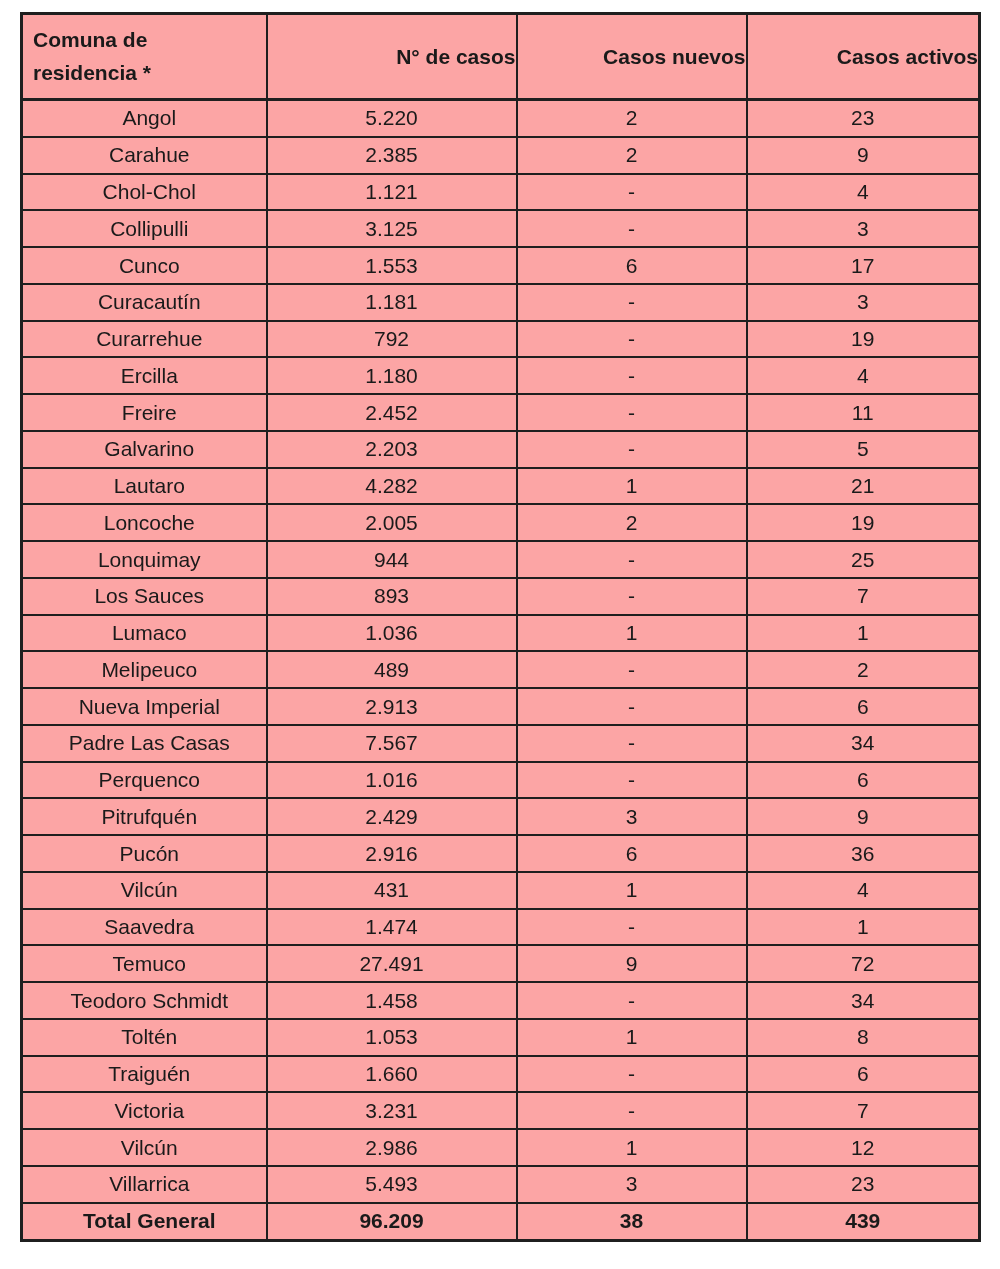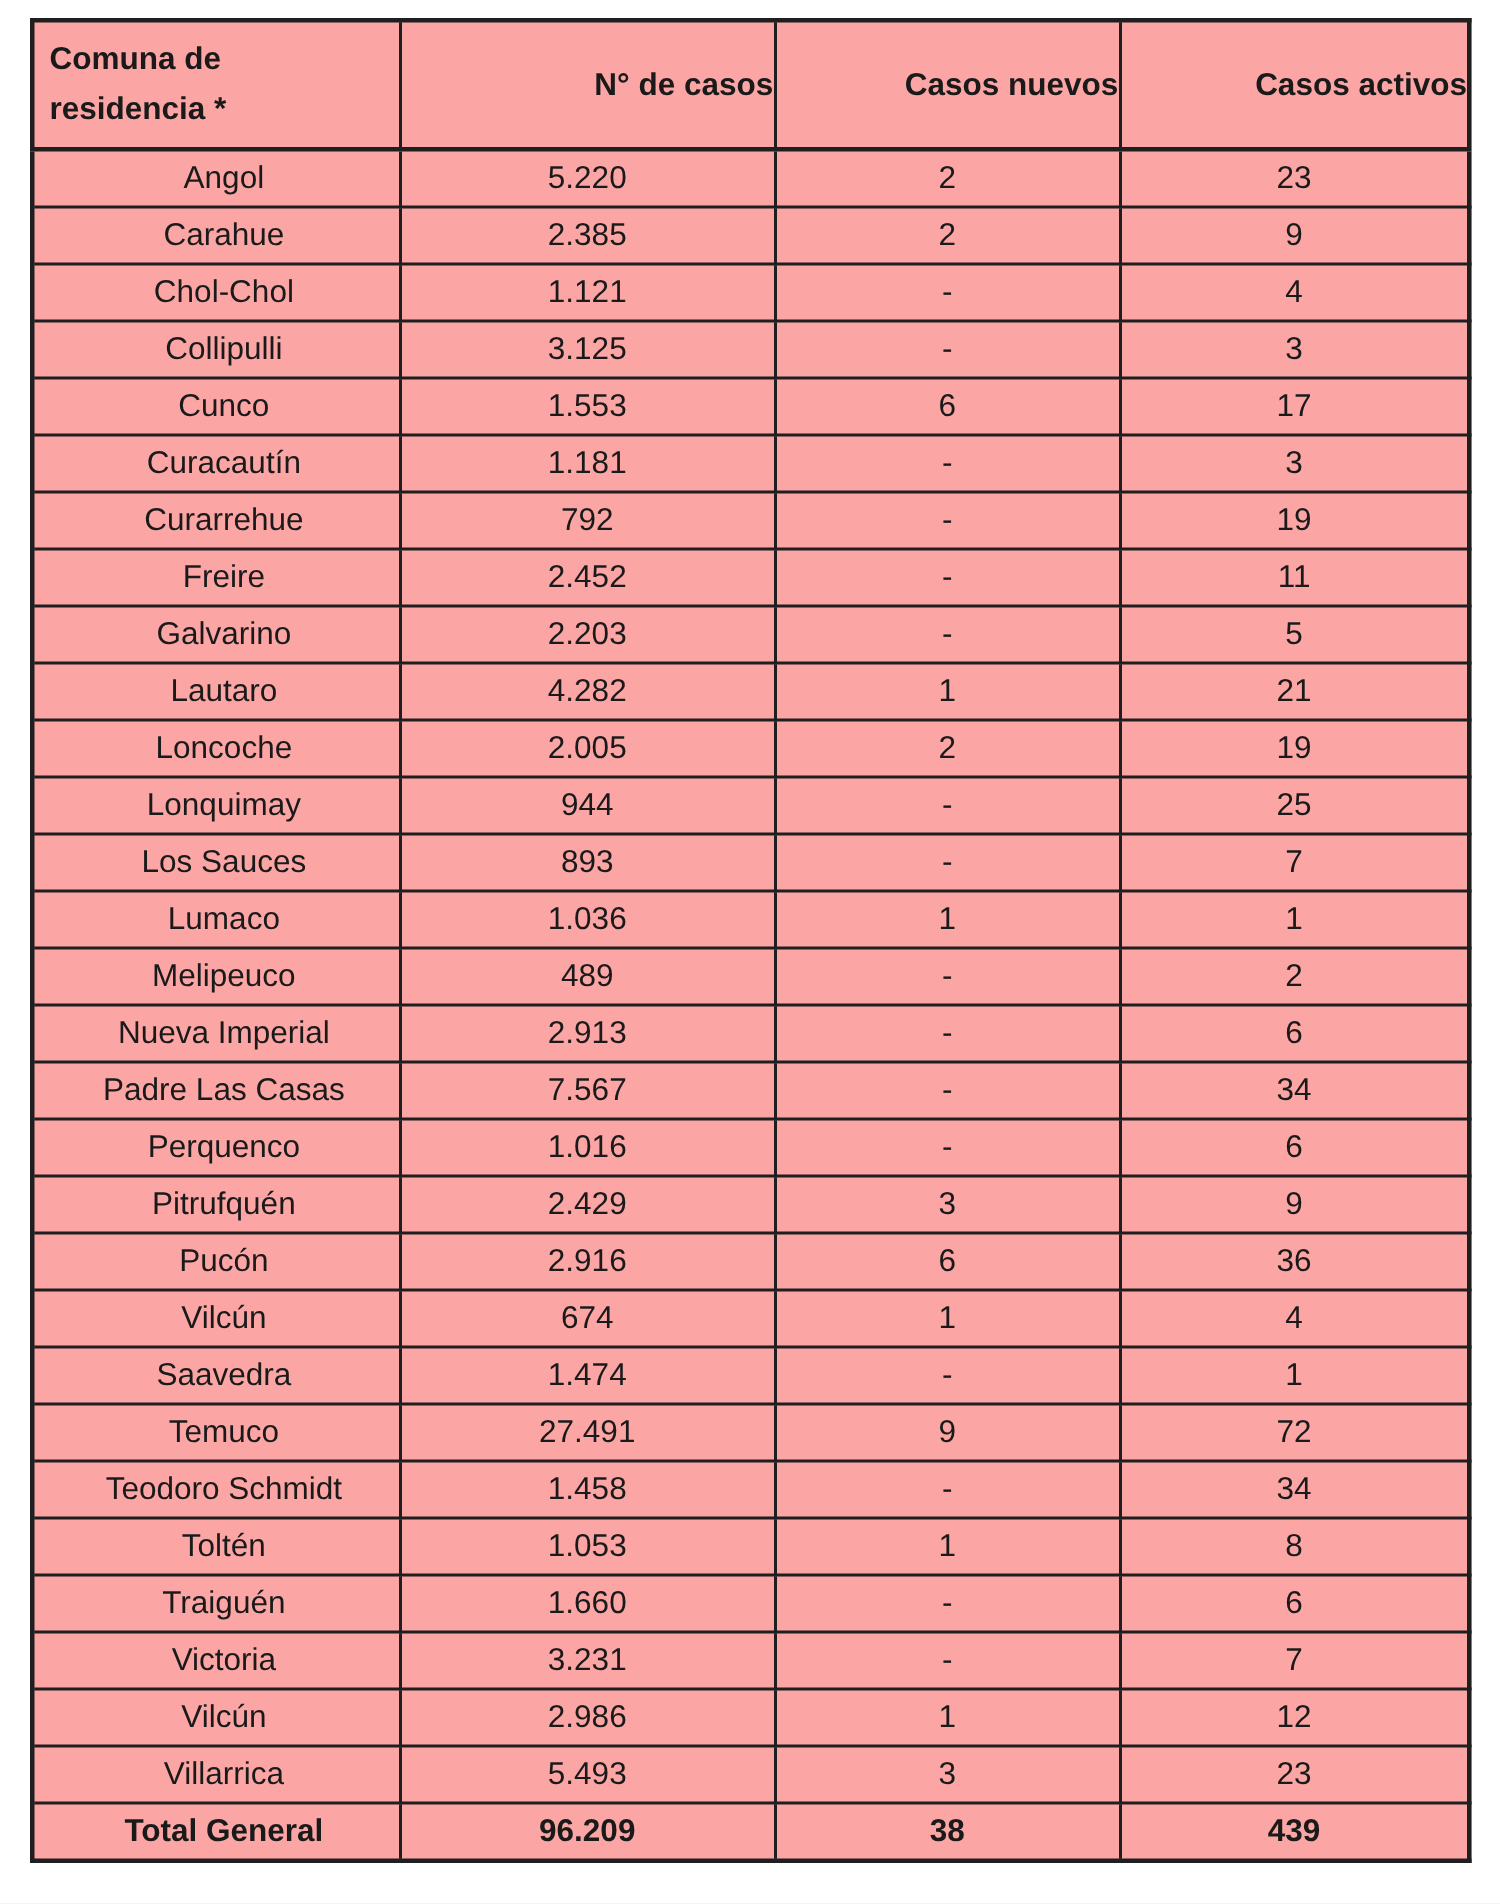--- a/index.html
+++ b/index.html
@@ -123,20 +123,26 @@
           <td>-</td>
           <td>3</td>
         </tr>
         <tr>
           <td class="cell-comuna">Curarrehue</td>
           <td>792</td>
           <td>-</td>
           <td>19</td>
         </tr>
         <tr>
+          <td class="cell-comuna">Ercilla</td>
+          <td>1.180</td>
+          <td>-</td>
+          <td>4</td>
+        </tr>
+        <tr>
           <td class="cell-comuna">Freire</td>
           <td>2.452</td>
           <td>-</td>
           <td>11</td>
         </tr>
         <tr>
           <td class="cell-comuna">Galvarino</td>
           <td>2.203</td>
           <td>-</td>
           <td>5</td>
@@ -202,21 +208,21 @@
           <td>9</td>
         </tr>
         <tr>
           <td class="cell-comuna">Pucón</td>
           <td>2.916</td>
           <td>6</td>
           <td>36</td>
         </tr>
         <tr>
           <td class="cell-comuna">Vilcún</td>
-          <td>674</td>
+          <td>431</td>
           <td>1</td>
           <td>4</td>
         </tr>
         <tr>
           <td class="cell-comuna">Saavedra</td>
           <td>1.474</td>
           <td>-</td>
           <td>1</td>
         </tr>
         <tr>

